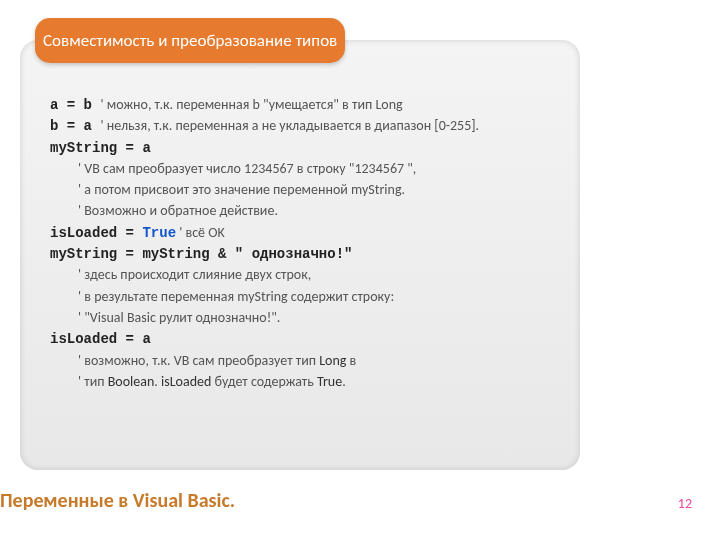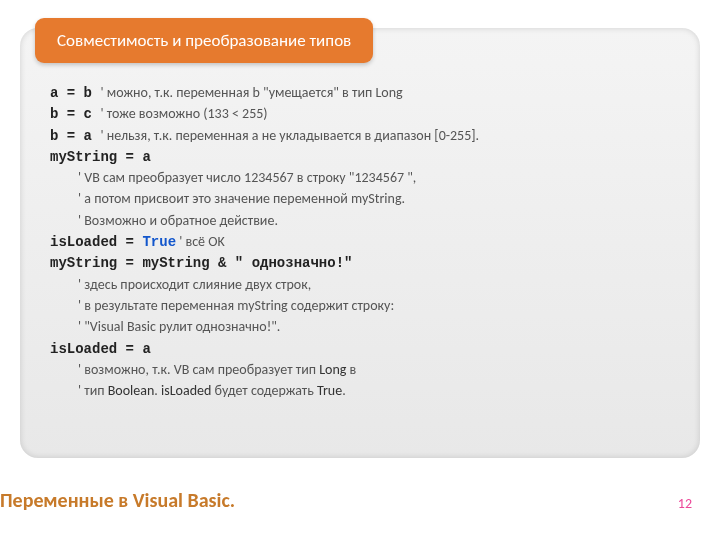--- a/index.html
+++ b/index.html
@@ -1,35 +1,34 @@
 <!DOCTYPE html>
 <html><head>
 <meta charset="utf-8">
 <style>
 body{margin:0;padding:0;width:720px;height:540px;font-family:Calibri,Arial,sans-serif;background:#fff;position:relative;overflow:hidden}
-.frame{position:absolute;left:20px;top:28px;width:680px;height:430px;background:linear-gradient(180deg,#f4f4f4 0%,#e8e8e8 100%);border-radius:18px;box-shadow:inset 0 0 6px rgba(0,0,0,.15);padding:55px 30px 20px 30px;box-sizing:border-box}
-.ribbon{position:absolute;left:35px;top:18px;background:#e67a2e;color:#fff;font-size:17px;padding:12px 22px;border-radius:9px;box-shadow:0 2px 4px rgba(0,0,0,.2);z-index:2}
+.frame{position:absolute;left:20px;top:40px;width:560px;height:430px;background:linear-gradient(180deg,#f4f4f4 0%,#e8e8e8 100%);border-radius:18px;box-shadow:inset 0 0 6px rgba(0,0,0,.15);padding:55px 30px 20px 30px;box-sizing:border-box}
+.ribbon{position:absolute;left:35px;top:18px;background:#e67a2e;color:#fff;font-size:17px;padding:12px 8px;border-radius:15px;box-shadow:0 2px 4px rgba(0,0,0,.2);z-index:2}
 .content{font-size:14px;line-height:1.45;color:#555}
 .mono{font-family:"Courier New",monospace;font-weight:bold;color:#222}
 .truekw{font-family:"Courier New",monospace;font-weight:bold;color:#1256cc}
 .b{font-weight:normal;color:#333}
 .ind{padding-left:28px}
 .footer-title{position:absolute;left:0;width:720px;bottom:28px;text-align:left;color:#c77a2a;font-weight:bold;font-size:20px}
 .page-num{position:absolute;right:28px;bottom:28px;color:#ec4899;font-size:14px}
 .row{margin-bottom:1px}
 </style>
 </head>
 <body>
 
 <div class="ribbon">Совместимость и преобразование типов</div>
 
 <div class="frame">
   <div class="content">
     <div class="row"><span class="mono">a = b </span><span>' можно, т.к. переменная b "умещается" в тип Long</span></div>
-    <div class="row"><span class="mono">b = c </span><span>        ' тоже возможно (133 &lt; 255)</span></div>
     <div class="row"><span class="mono">b = a </span><span>' нельзя, т.к. переменная a не укладывается в диапазон [0-255].</span></div>
     <div class="row"><span class="mono">myString = a</span></div>
     <div class="row ind"><span>' VB сам преобразует число 1234567 в строку "1234567 ",</span></div>
     <div class="row ind"><span>' а потом присвоит это значение переменной myString.</span></div>
     <div class="row ind"><span>' Возможно и обратное действие.</span></div>
     <div class="row"><span class="mono">isLoaded = </span><span class="truekw">True</span><span> ' всё OK</span></div>
     <div class="row"><span class="mono">myString = myString &amp; " однозначно!"</span></div>
     <div class="row ind"><span>' здесь происходит слияние двух строк,</span></div>
     <div class="row ind"><span>' в результате переменная myString содержит строку:</span></div>
     <div class="row ind"><span>' "Visual Basic рулит однозначно!".</span></div>

